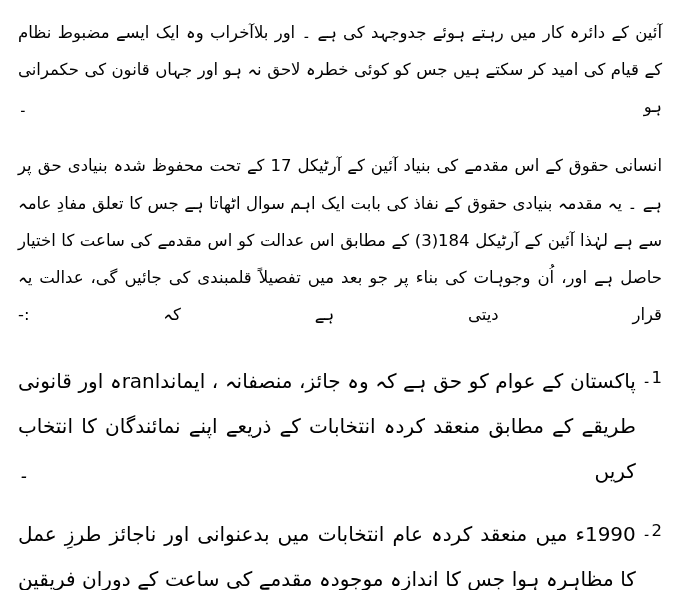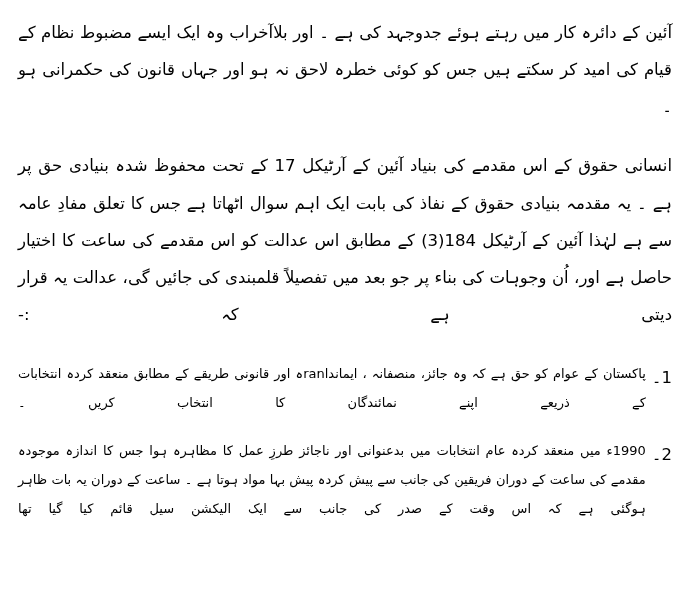--- a/index.html
+++ b/index.html
@@ -10,21 +10,21 @@
   body {
     width: 690px;
     height: 590px;
     overflow: hidden;
     font-family: "DejaVu Sans", sans-serif;
   }
   .page {
     box-sizing: border-box;
     width: 690px;
     height: 450px;
-    padding: 14px 18px 10px 18px;
+    padding: 14px 28px 10px 18px;
     background: #ffffff;
     color: #000000;
     direction: rtl;
     text-align: justify;
     text-align-last: justify;
   }
   .para {
     font-size: 16.5px;
     line-height: 2.25;
     direction: rtl;
@@ -46,21 +46,21 @@
   .marker {
     flex: 0 0 auto;
     font-size: 16.5px;
     line-height: 2.25;
     padding-left: 6px;
     white-space: nowrap;
     direction: rtl;
   }
   .item-body {
     flex: 1 1 auto;
-    font-size: 13px;
+    font-size: 20px;
     line-height: 2.25;
     direction: rtl;
     text-align: justify;
     text-align-last: justify;
     unicode-bidi: embed;
   }
   .item-body.loose { text-align-last: justify; }
 </style>
 </head>
 <body>

